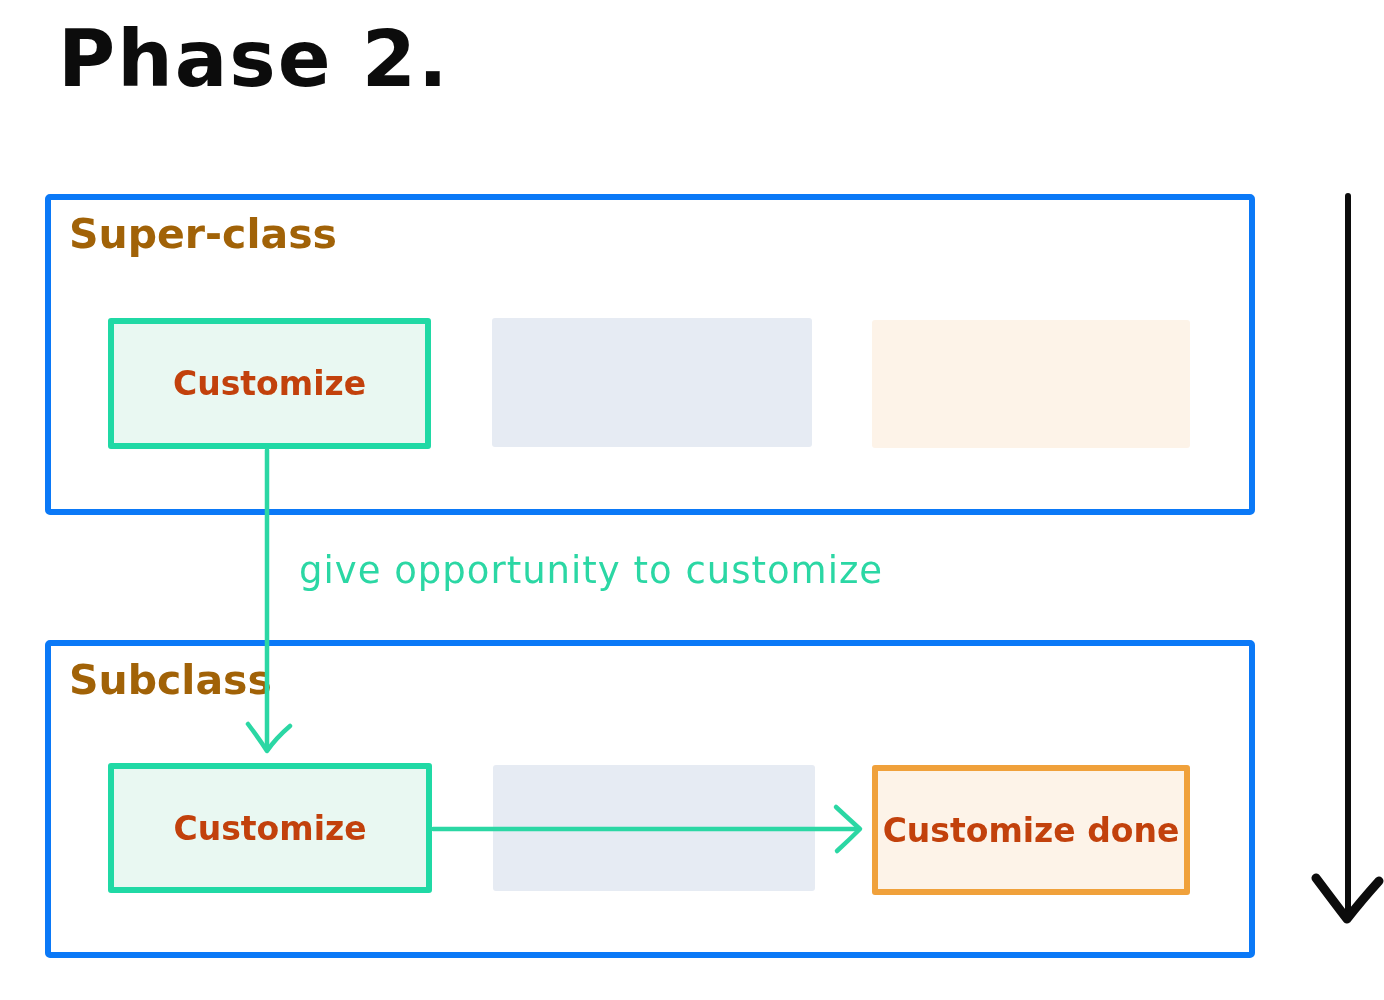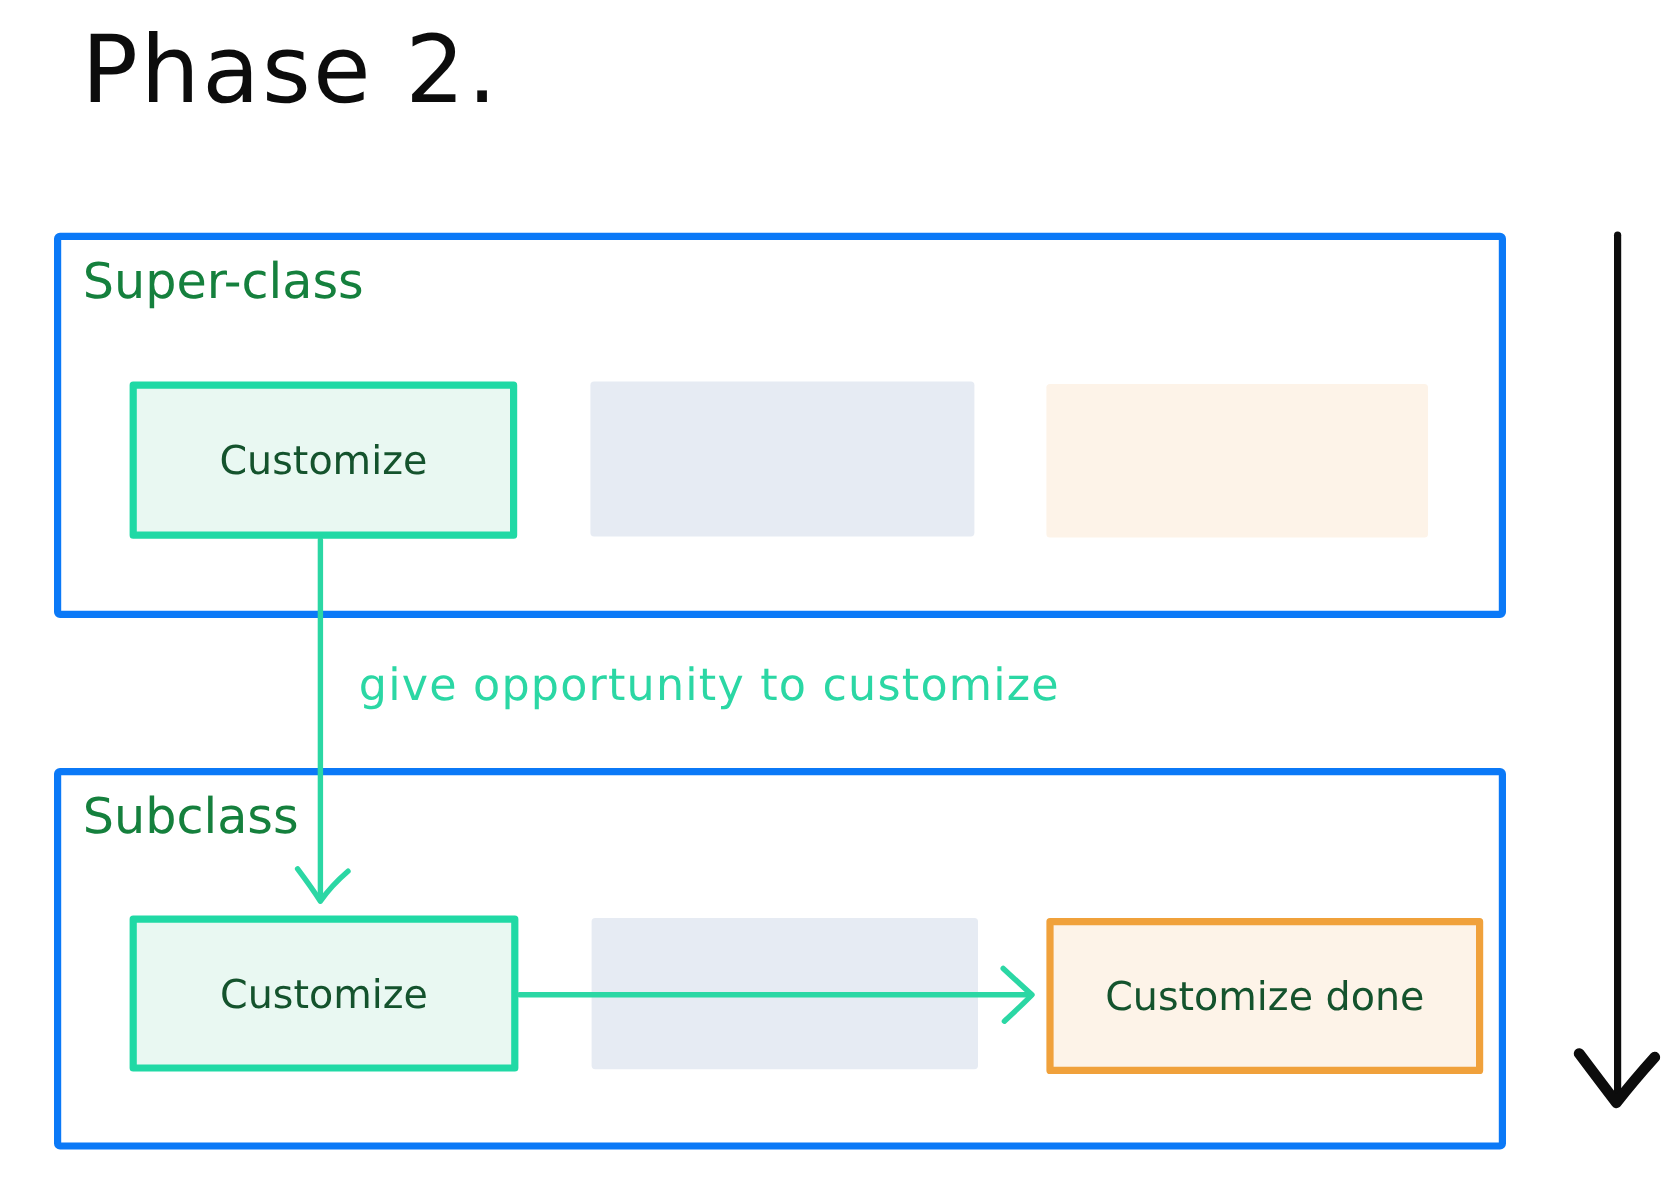--- a/index.html
+++ b/index.html
@@ -10,55 +10,55 @@
   .canvas {
     position: relative;
     width: 1384px;
     height: 1000px;
     background: #ffffff;
     font-family: "DejaVu Sans", "Liberation Sans", sans-serif;
     overflow: hidden;
   }
   .page-title {
     position: absolute;
-    left: 68px;
+    left: 58px;
     top: 14px;
     font-size: 78px;
-    font-weight: normal;
+    font-weight: bold;
     color: #0c0c0c;
     letter-spacing: 2px;
     white-space: nowrap;
   }
   .frame {
     position: absolute;
     box-sizing: border-box;
     border: 6px solid #0b79f7;
     border-radius: 5px;
     background: #ffffff;
   }
   .frame-superclass { left: 45px; top: 194px;  width: 1210px; height: 321px; }
   .frame-subclass   { left: 45px; top: 640px;  width: 1210px; height: 318px; }
   .frame-label {
     position: absolute;
     left: 18px;
     top: 10px;
     font-size: 41px;
-    font-weight: normal;
-    color: #15803d;
+    font-weight: bold;
+    color: #a16207;
     white-space: nowrap;
   }
   .node {
     position: absolute;
     box-sizing: border-box;
     display: flex;
     align-items: center;
     justify-content: center;
     font-size: 33px;
-    font-weight: normal;
-    color: #14532d;
+    font-weight: bold;
+    color: #c2410c;
     border-radius: 3px;
     white-space: nowrap;
   }
   .node-mint {
     background: #e9f8f2;
     border: 6px solid #20d9a5;
   }
   .node-gray {
     background: #e6ebf3;
     border: none;
@@ -69,21 +69,21 @@
   }
   .node-done {
     background: #fdf3e8;
     border: 6px solid #f0a13b;
   }
   .sc-customize { left: 108px; top: 318px; width: 323px; height: 131px; }
   .sc-gray      { left: 492px; top: 318px; width: 320px; height: 129px; }
   .sc-peach     { left: 872px; top: 320px; width: 318px; height: 128px; }
   .sub-customize{ left: 108px; top: 763px; width: 324px; height: 130px; }
   .sub-gray     { left: 493px; top: 765px; width: 322px; height: 126px; }
-  .sub-done     { left: 872px; top: 765px; width: 364px; height: 130px; }
+  .sub-done     { left: 872px; top: 765px; width: 318px; height: 130px; }
   .annotation {
     position: absolute;
     left: 299px;
     top: 549px;
     font-size: 37px;
     color: #2bd7a4;
     letter-spacing: 1px;
     white-space: nowrap;
     text-align: right;
   }

